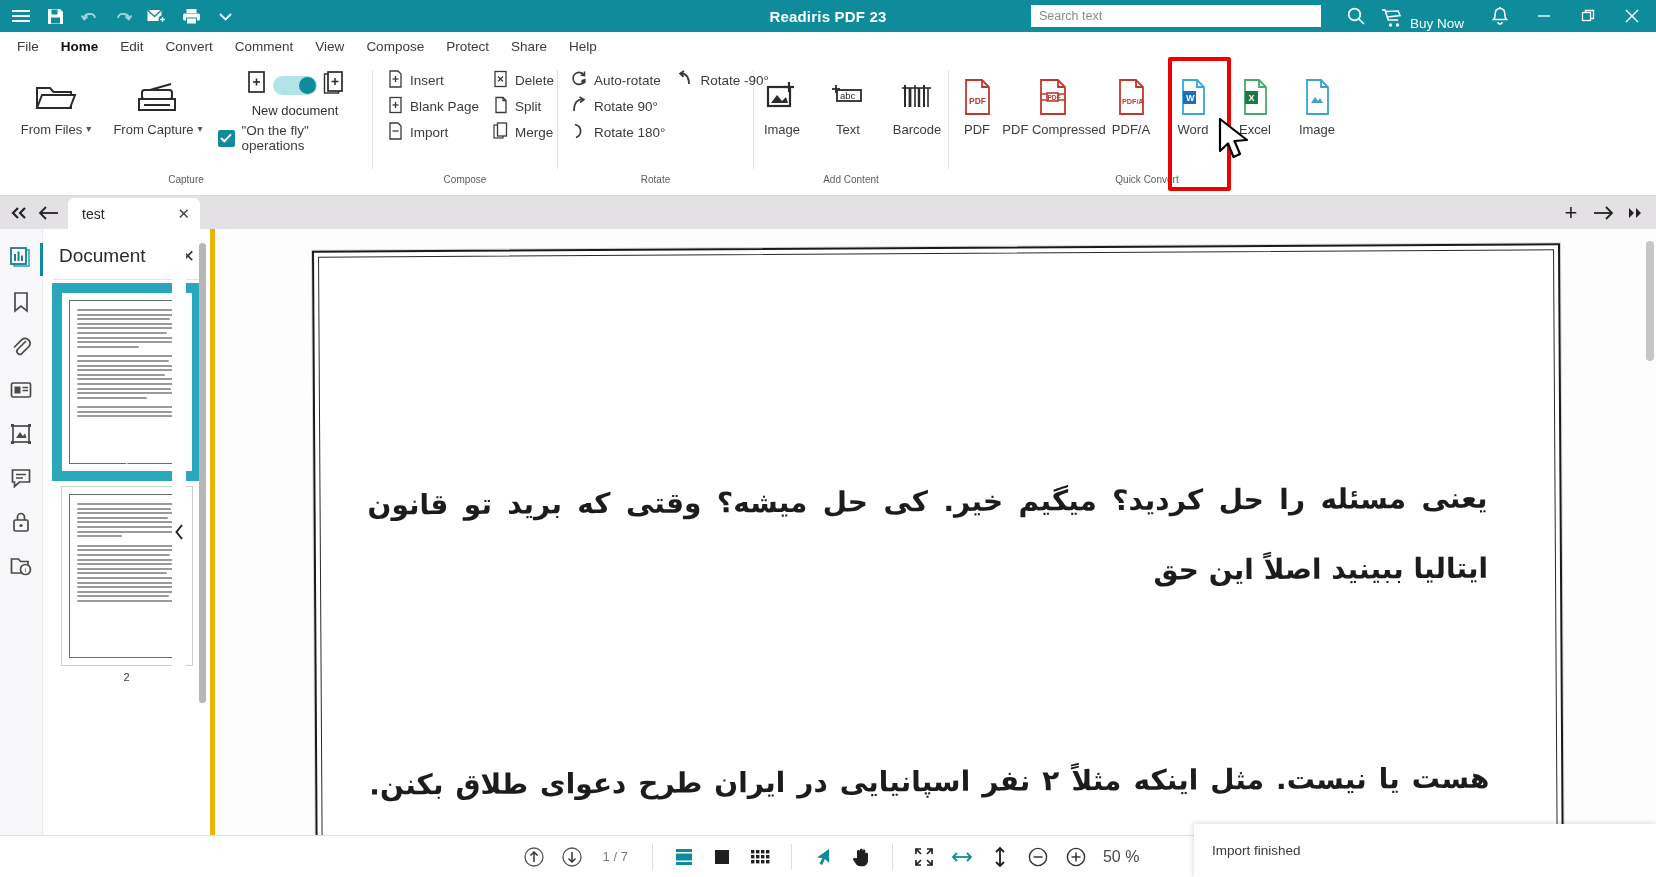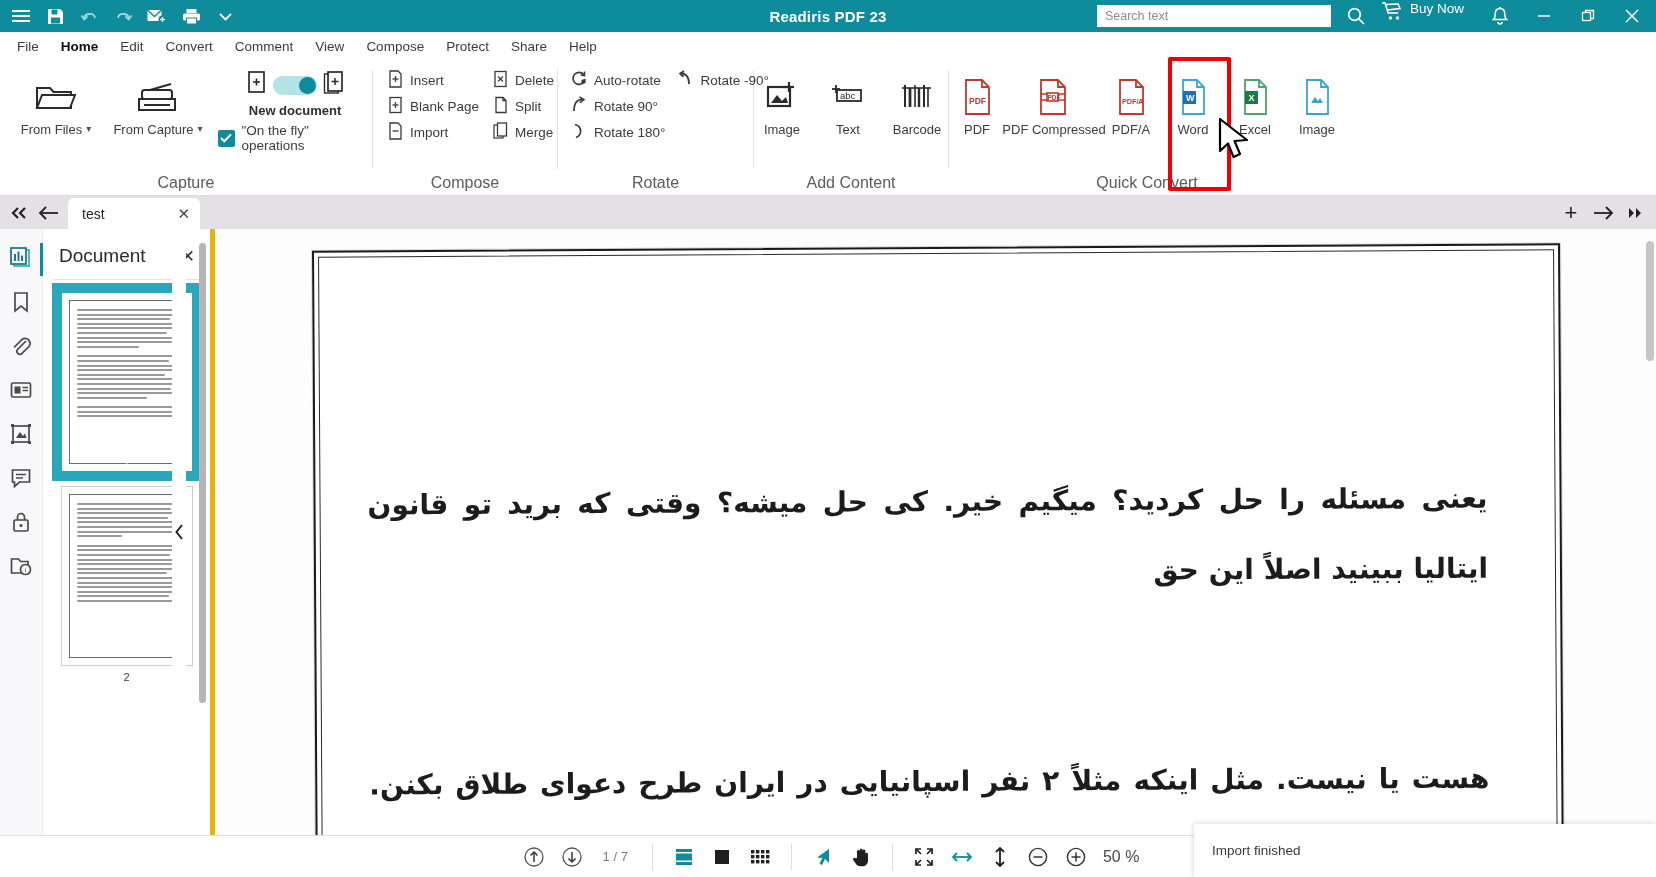--- a/index.html
+++ b/index.html
@@ -22,27 +22,27 @@
     width: 34px; height: 30px; display: flex; align-items: center; justify-content: center;
     cursor: pointer;
   }
   .tb-btn svg { display: block; }
   .app-title {
     position: absolute; left: 0; right: 0; text-align: center;
     font-size: 15px; font-weight: 600; letter-spacing: .2px; pointer-events: none;
   }
   .tb-right { margin-left: auto; display: flex; align-items: center; padding-right: 2px; }
   .search-box {
-    width: 234px; height: 22px; background: #fff; border: none; outline: none;
+    width: 290px; height: 22px; background: #fff; border: none; outline: none;
     font-size: 12.5px; color: #555; padding: 0 8px; font-family: "Liberation Sans", sans-serif;
-    margin-right: 8px;
+    margin-right: 18px;
   }
   .search-box::placeholder { color: #8b8b8b; }
   .buy-now {
-    display: flex; align-items: flex-start; gap: 7px; padding: 0 14px 0 8px; height: 30px;
+    display: flex; align-items: flex-end; gap: 7px; padding: 0 14px 0 8px; height: 30px;
     cursor: pointer; font-size: 13.5px;
   }
   .wbtn {
     width: 44px; height: 32px; display: flex; align-items: center; justify-content: center;
     cursor: pointer;
   }
 
   
   .menubar {
     height: 28px; flex: 0 0 28px; background: #fff; display: flex; align-items: center;
@@ -54,21 +54,21 @@
   .menu-item.active { font-weight: bold; color: #111; }
 
   
   .ribbon {
     height: 136px; flex: 0 0 136px; background: #fff; display: flex; position: relative;
     border-bottom: 1px solid #d9d9d9;
   }
   .rgroup { display: flex; flex-direction: column; position: relative; height: 136px; }
   .rgroup .rg-body { flex: 1; display: flex; align-items: flex-start; padding-top: 8px; }
   .rg-label {
-    text-align: center; font-size: 16px; color: #5c5c5c; padding-bottom: 5px; height: 22px;
+    text-align: center; font-size: 10px; color: #5c5c5c; padding-bottom: 5px; height: 22px;
   }
   .rsep { width: 1px; background: #e2e2e2; margin: 10px 0 26px 0; }
 
   
   .bigbtn {
     display: flex; flex-direction: column; align-items: center; justify-content: flex-start;
     padding: 6px 8px 2px 8px; cursor: pointer; border-radius: 3px; min-width: 56px;
     position: relative;
   }
   .bigbtn .bi { height: 46px; display: flex; align-items: center; justify-content: center; }
@@ -87,21 +87,21 @@
   
   .toggle-row { display: flex; align-items: center; gap: 6px; justify-content: center; }
   .toggle {
     width: 44px; height: 19px; border-radius: 10px; background: #b3e2e7; position: relative;
     cursor: pointer;
   }
   .toggle .knob {
     position: absolute; right: 1px; top: 1px; width: 17px; height: 17px; border-radius: 50%;
     background: #0e8c9b;
   }
-  .newdoc-label { font-size: 13px; color: #2f2f2f; font-weight: bold; text-align: center; margin-top: 3px; }
+  .newdoc-label { font-size: 13px; color: #2f2f2f; font-weight: normal; text-align: center; margin-top: 3px; }
   .chk-row { display: flex; align-items: center; gap: 7px; margin-top: 5px; }
   .chkbox {
     width: 17px; height: 17px; background: #0e8c9b; border-radius: 2px; display: flex;
     align-items: center; justify-content: center; cursor: pointer;
   }
   .chk-label { font-size: 13.5px; color: #3c3c3c; }
 
   .highlight-box {
     position: absolute; border: 4px solid #ee0000; border-radius: 2px; pointer-events: none;
   }

